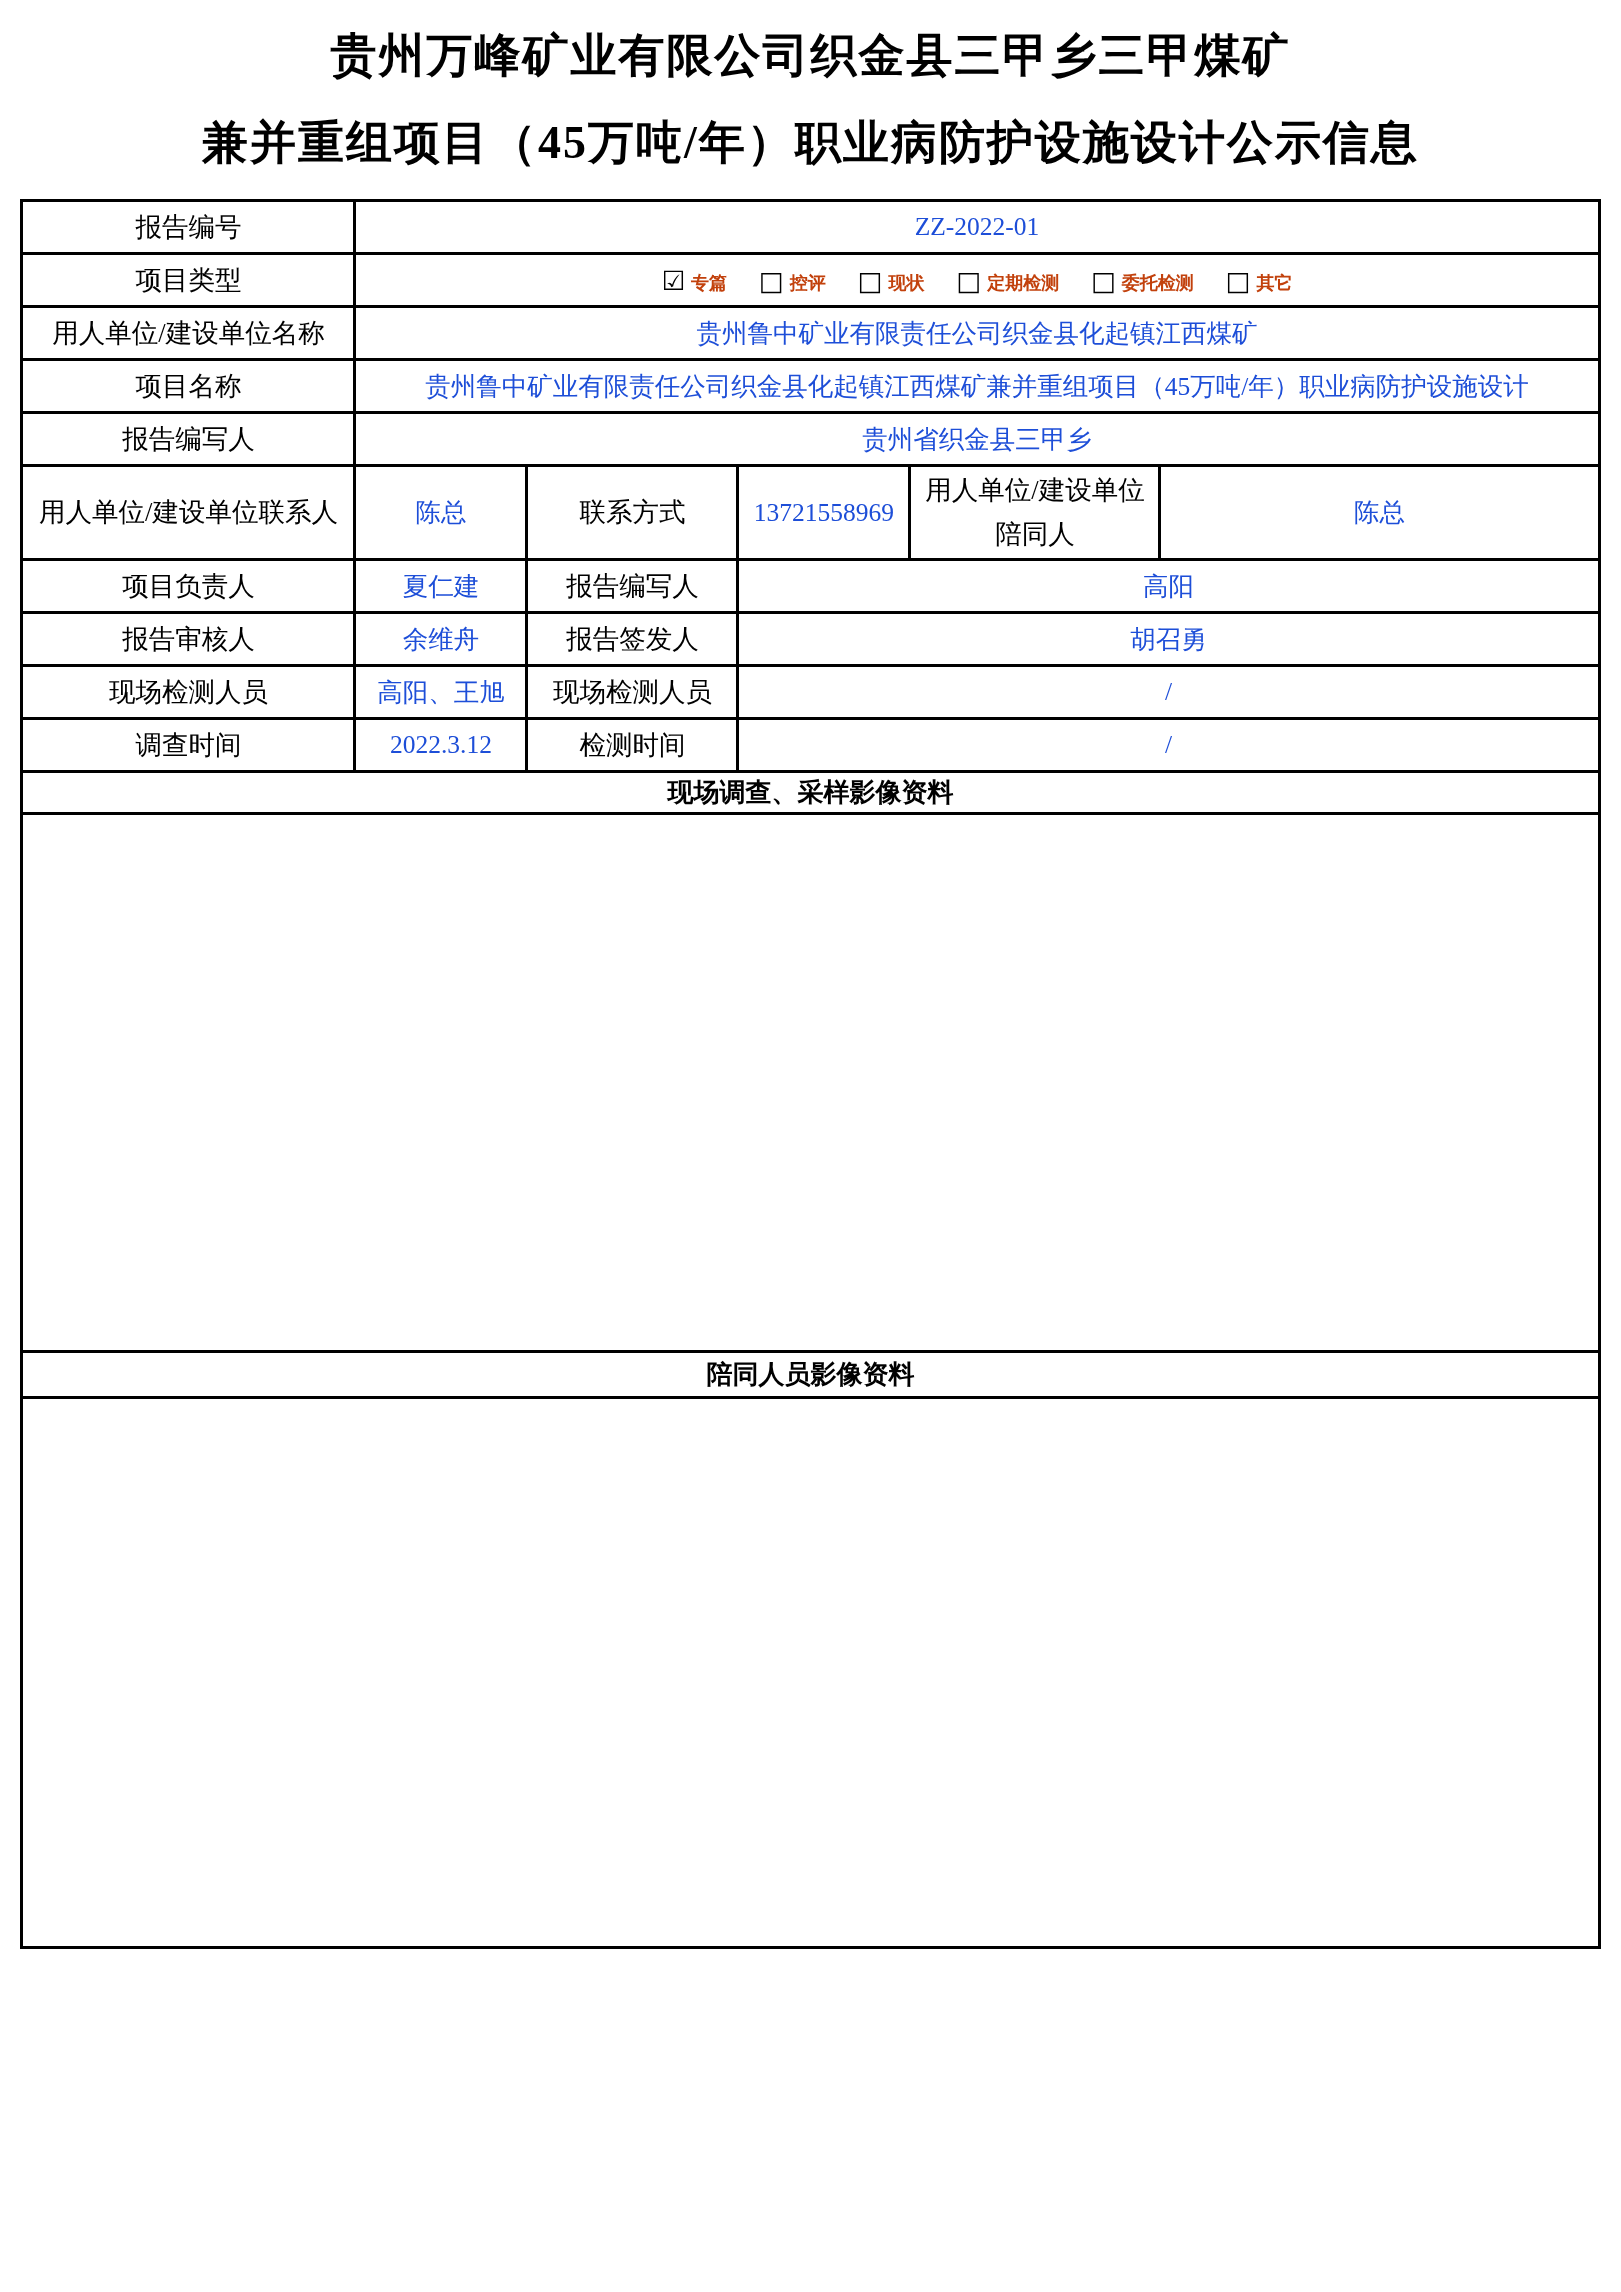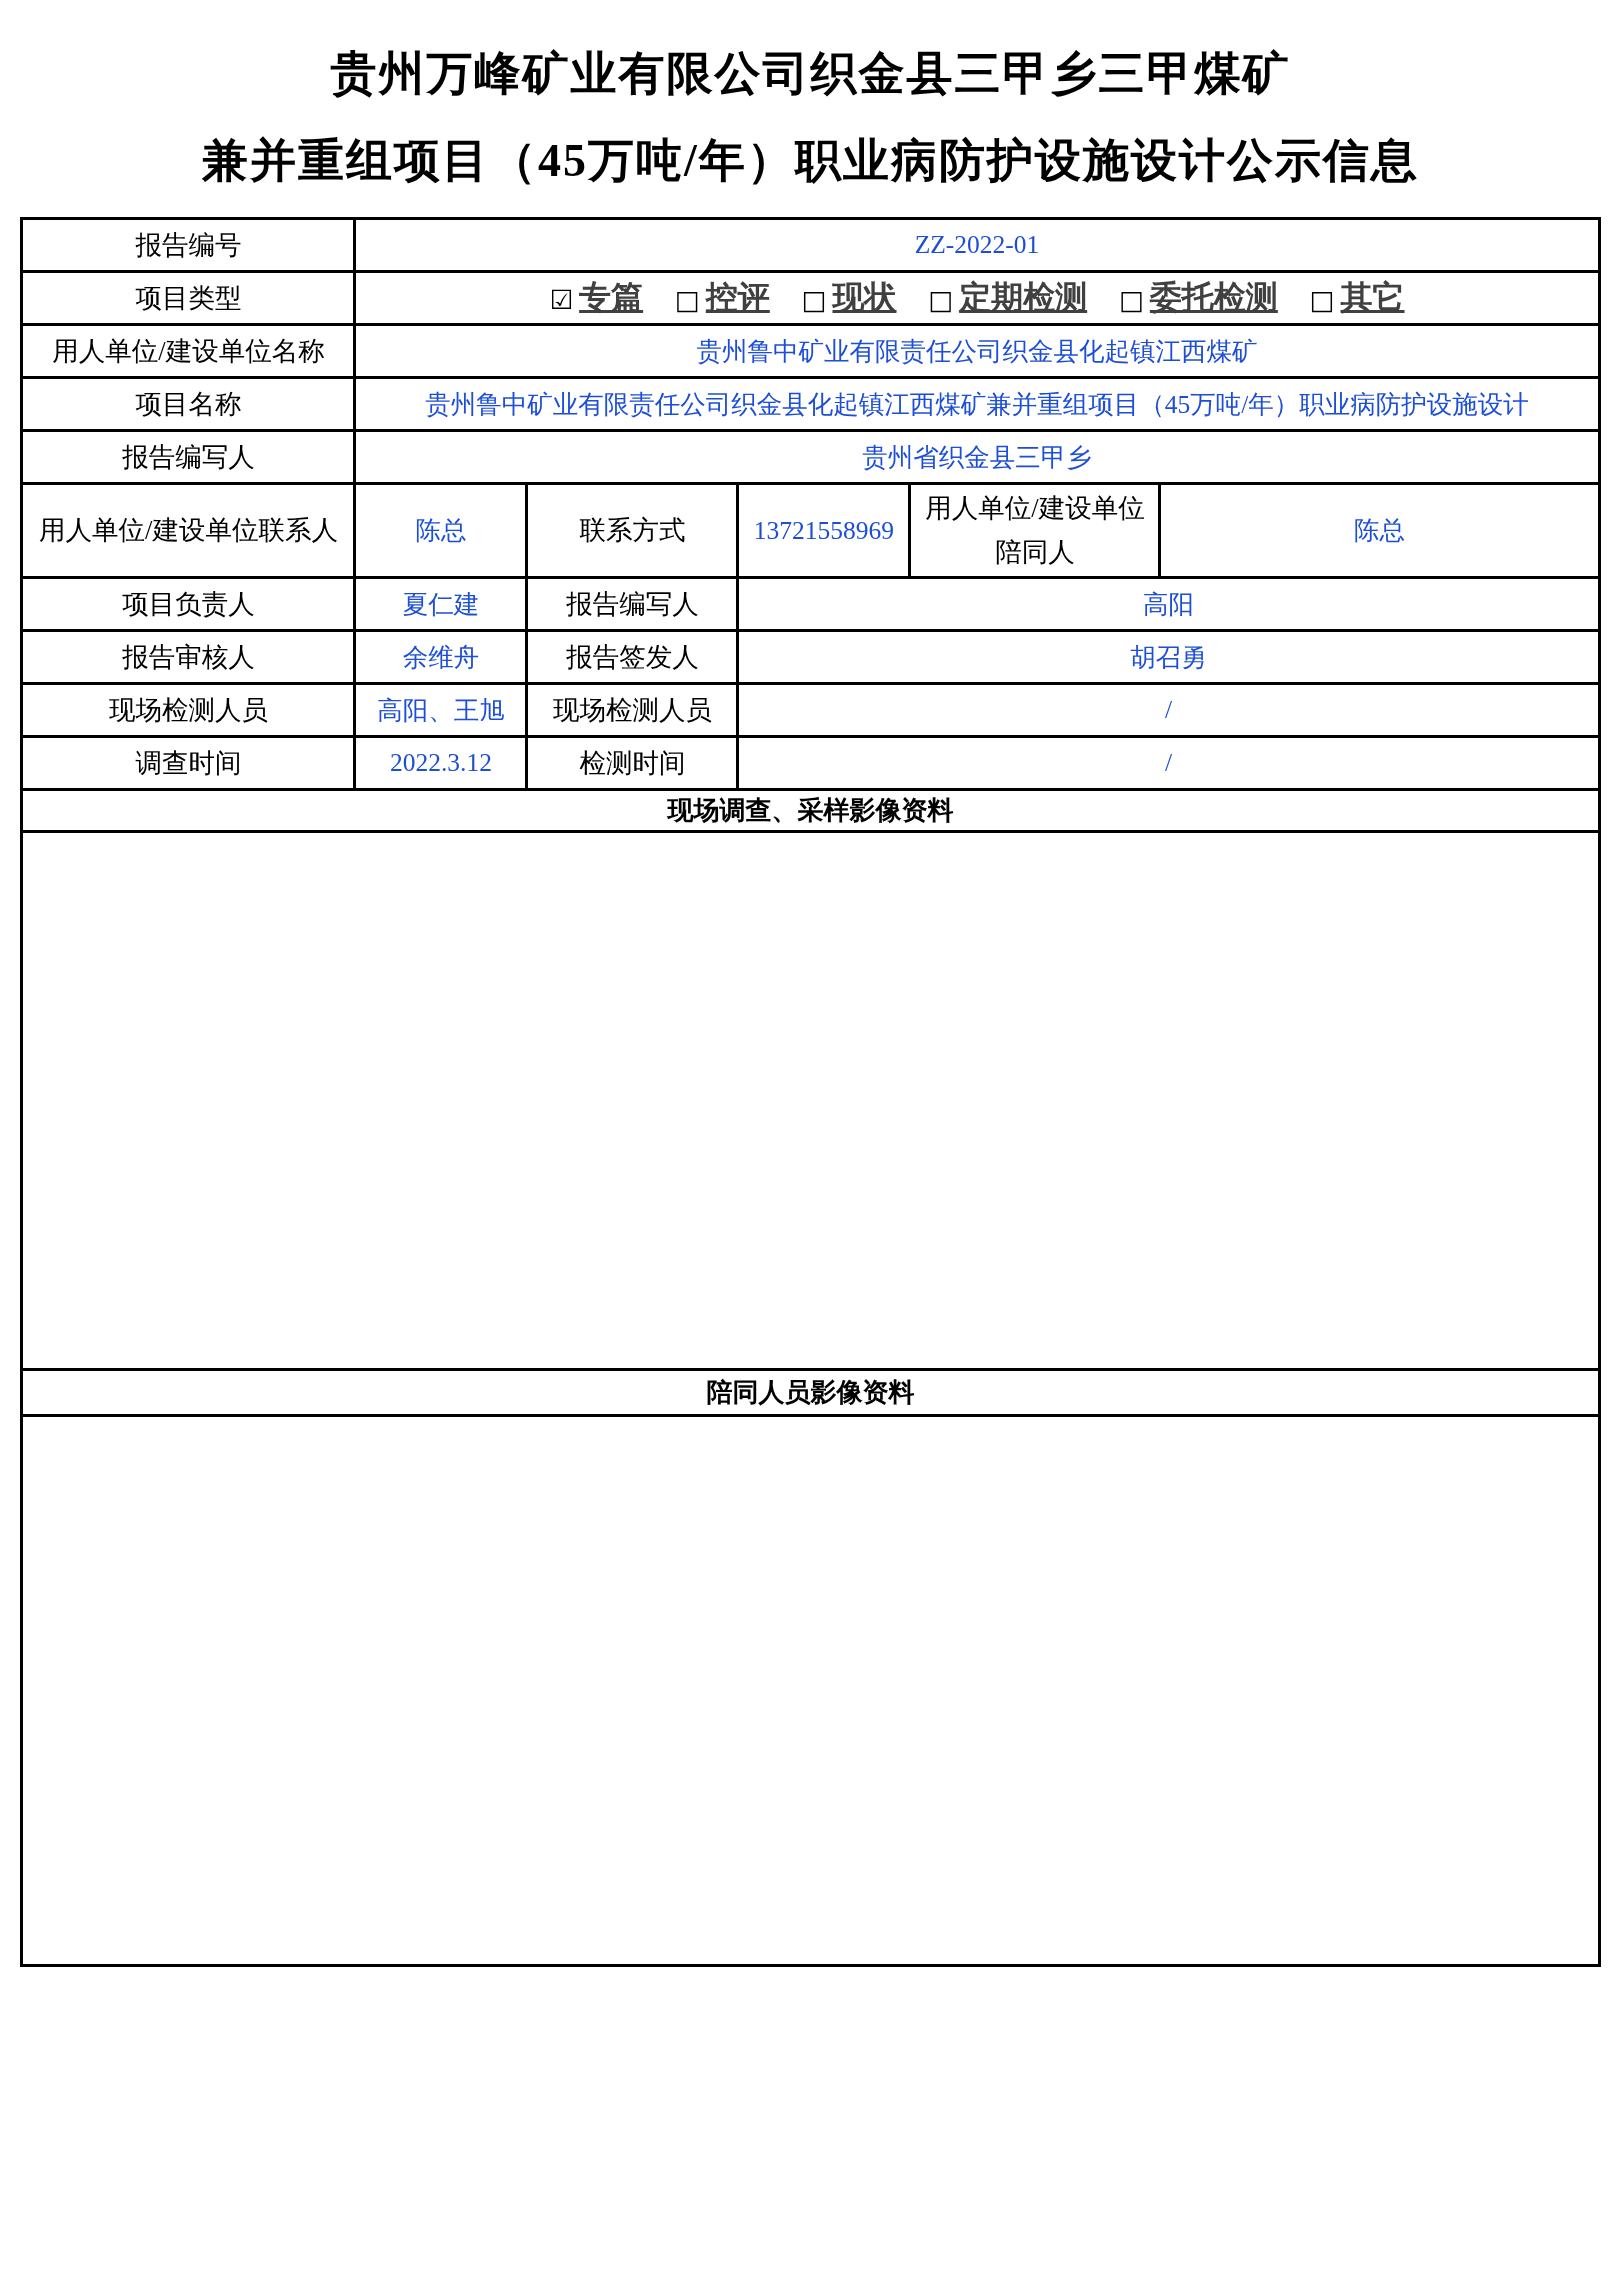--- a/index.html
+++ b/index.html
@@ -12,21 +12,21 @@
     overflow:hidden;
   }
   .page{width:1621px;height:2293px;background:#fff;position:relative;}
   .doc-title{
     text-align:center;
     font-weight:bold;
     font-size:46px;
     letter-spacing:2px;
     line-height:1.0;
   }
-  .doc-title.line1{padding-top:51px;}
+  .doc-title.line1{padding-top:33px;}
   .doc-title.line2{margin-top:41px;}
   table.form{
     width:1576px;
     margin:33px auto 0 auto;
     border-collapse:collapse;
     table-layout:fixed;
   }
   table.form td{
     border:3.9px solid #000;
     text-align:center;
@@ -56,21 +56,21 @@
   tr.h-blank2 td{height:543px;}
   .opt{white-space:nowrap;margin:0 12.7px;}
   .cb{
     font-family:"DejaVu Sans",sans-serif;
     font-size:26.5px;
     color:#000;
     margin-right:5.9px;
     position:relative;
     top:1px;
   }
-  .opt-label{font-weight:bold;font-size:32px;color:#404040;text-decoration:underline;}
+  .opt-label{font-weight:bold;font-size:18px;color:#c2410c;}
   td.checks{color:#000;}
 </style>
 </head>
 <body>
 
 <div class="page">
 
   <div class="doc-title line1">贵州万峰矿业有限公司织金县三甲乡三甲煤矿</div>
   <div class="doc-title line2">兼并重组项目（45万吨/年）职业病防护设施设计公示信息</div>
 

